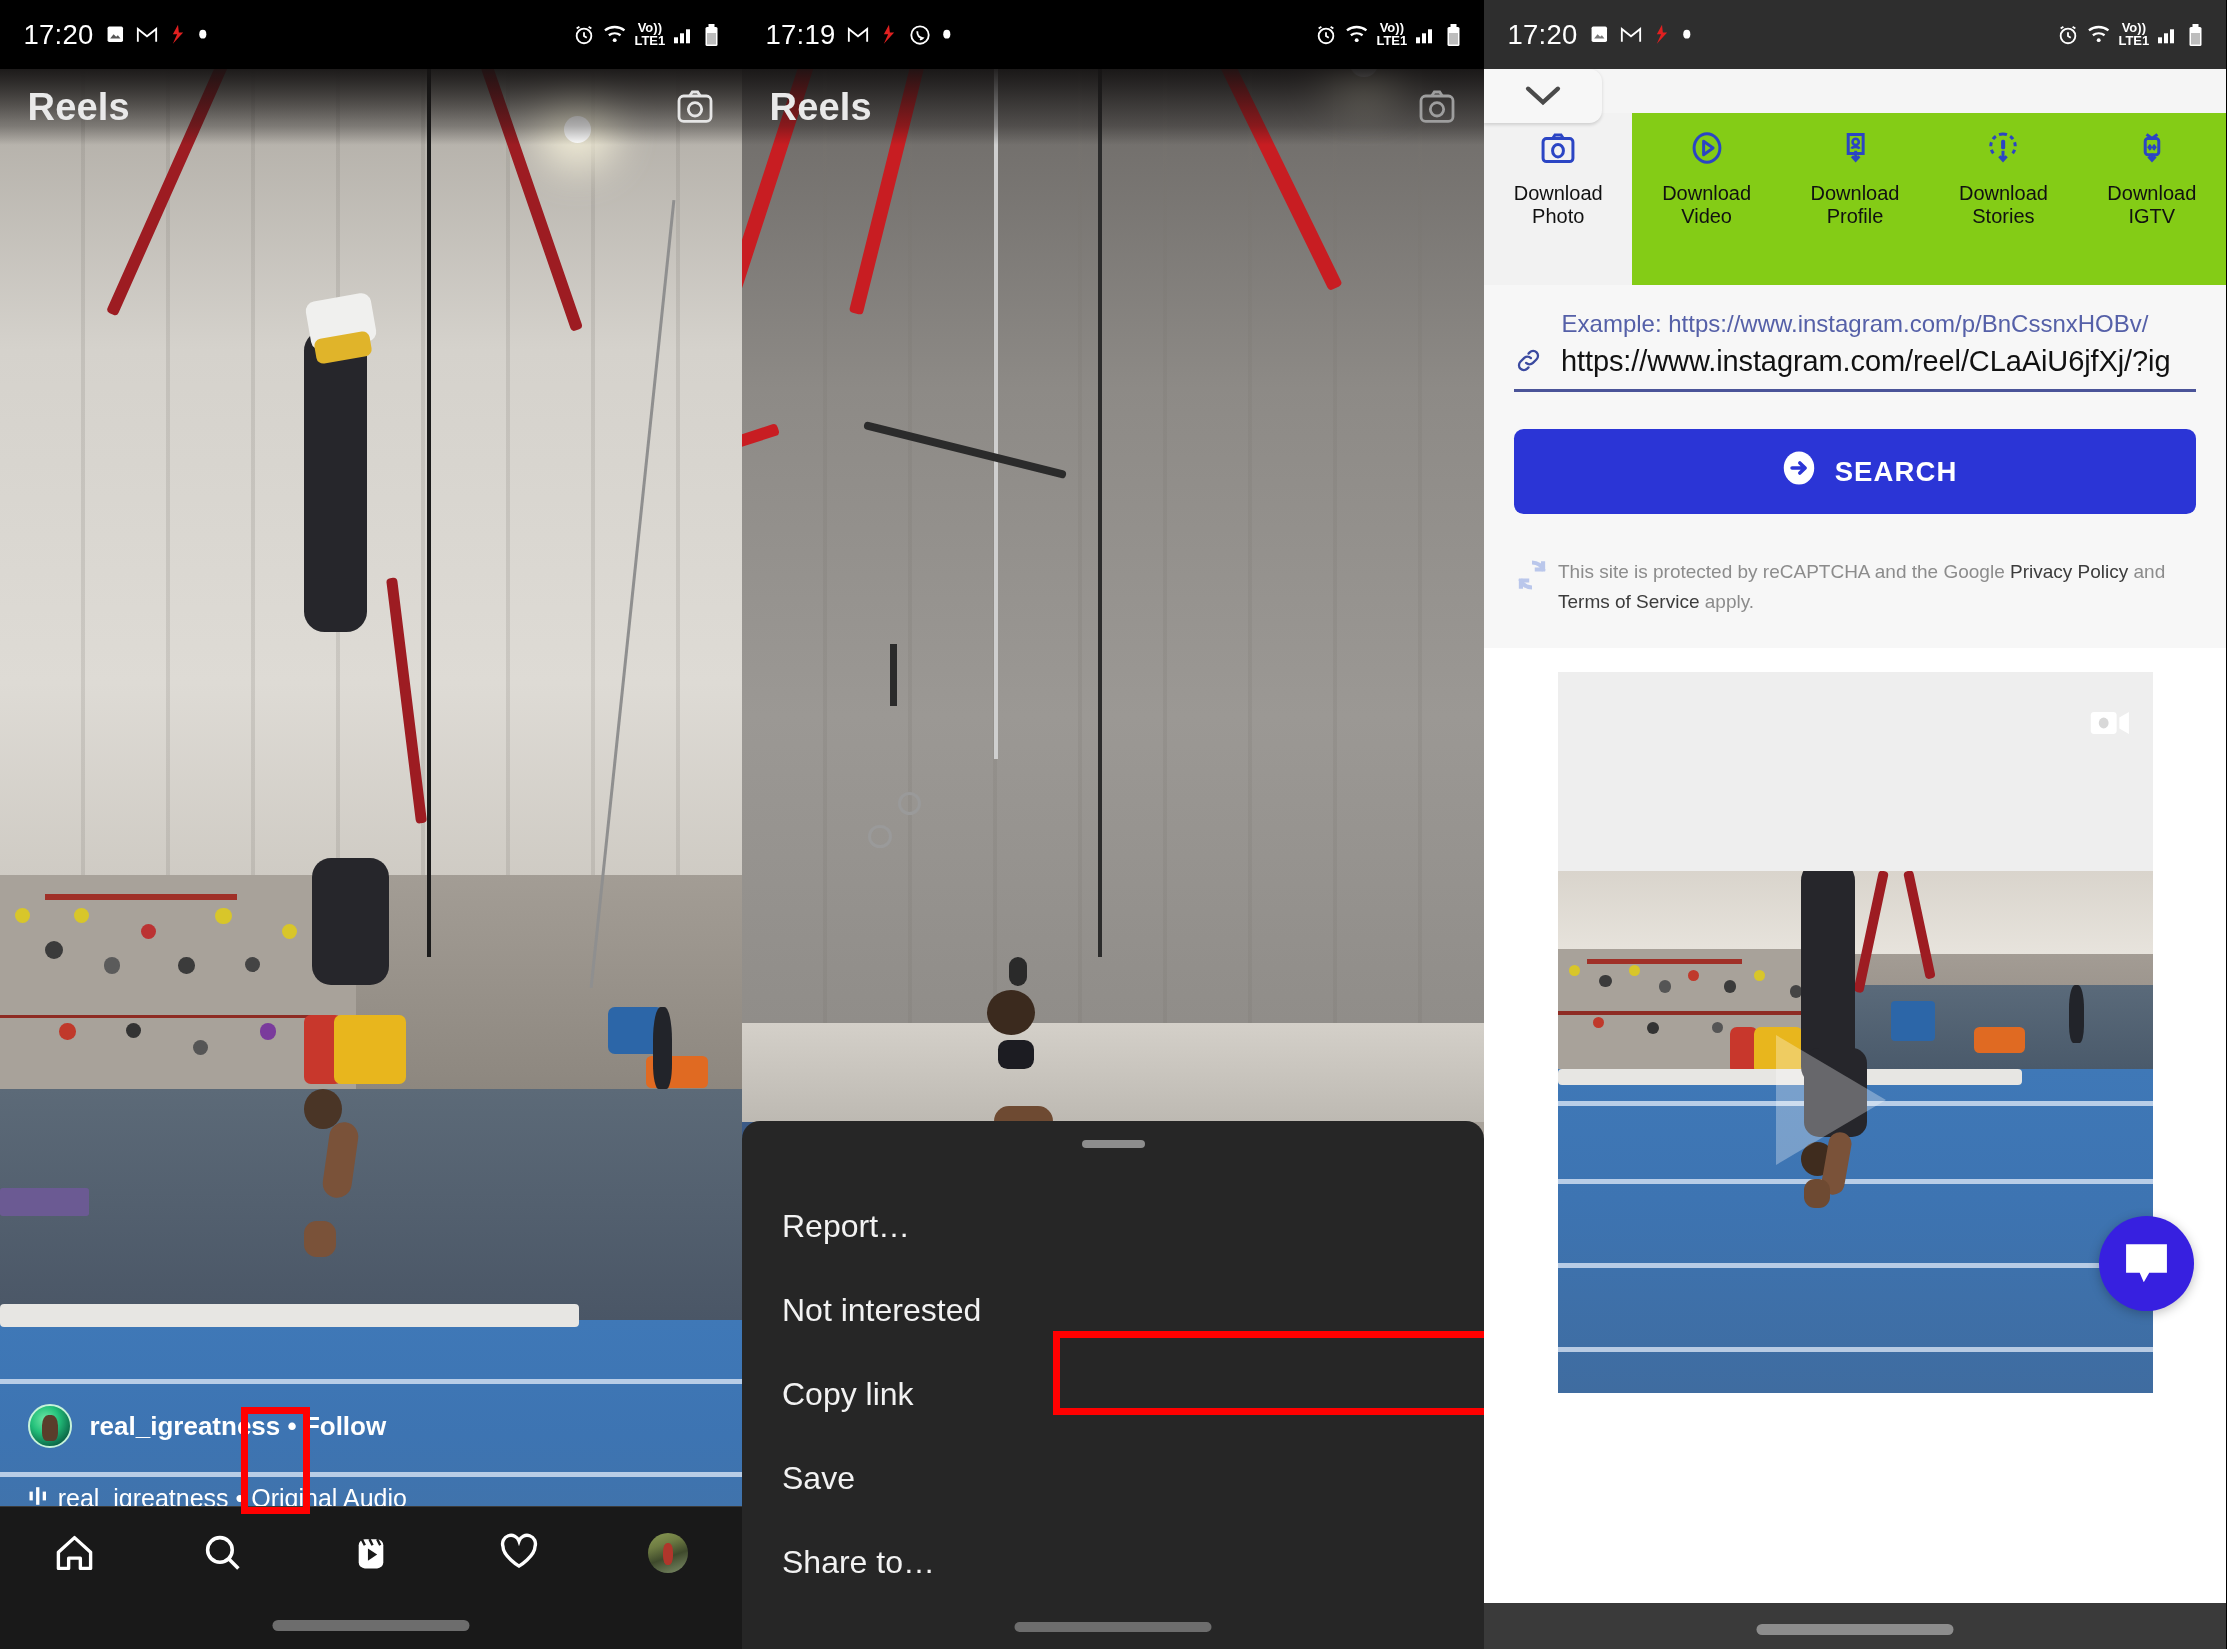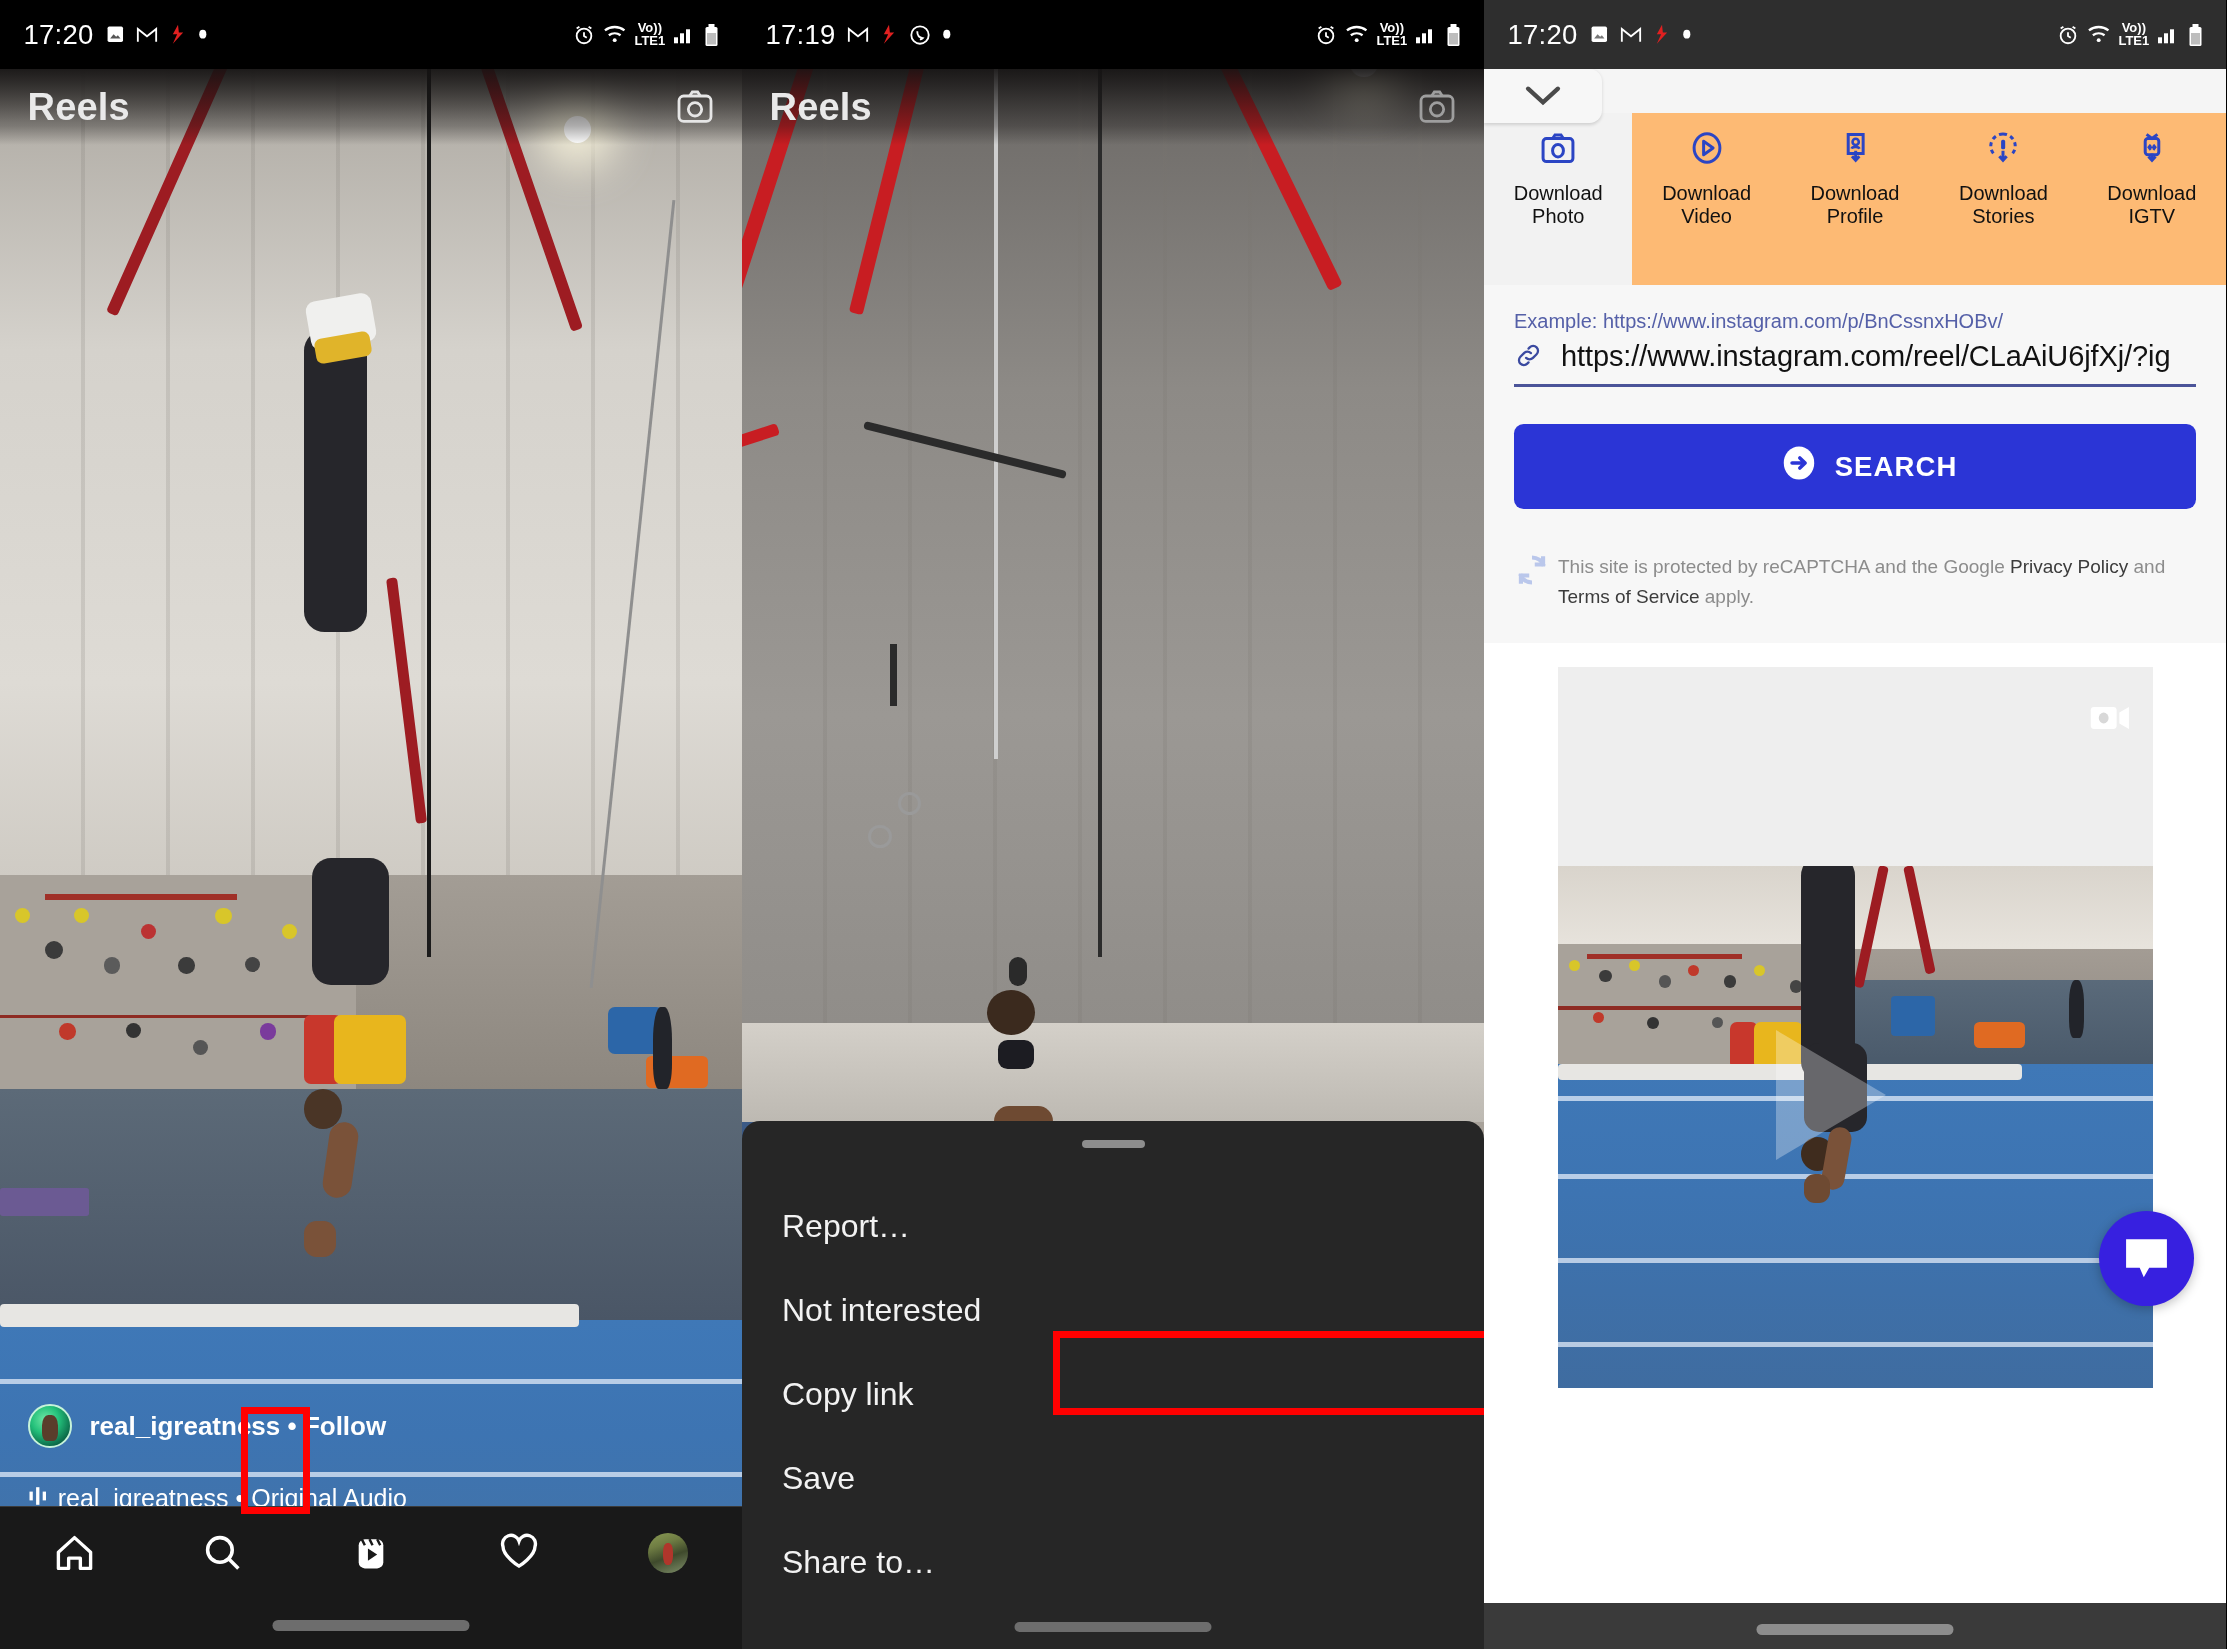--- a/index.html
+++ b/index.html
@@ -127,29 +127,29 @@
 
   
   .web { position: absolute; top: 69px; left: 0; right: 0; bottom: 0; background: #fff; }
   .web-chrome { height: 44px; background: #f5f5f5; position: relative; }
   .chev-tab {
     position: absolute; left: 0; top: 0; width: 118px; height: 54px;
     background: #f7f7f7; border-radius: 0 12.4px 12.4px 0;
     display: flex; align-items: center; justify-content: center;
     box-shadow: 0 1.4px 3.4px rgba(0,0,0,.14);
   }
-  .tabs-row { display: flex; background: #fdba74; height: 172px; }
+  .tabs-row { display: flex; background: #84cc16; height: 172px; }
   .dl-tab {
     flex: 1; display: flex; flex-direction: column; align-items: center;
     justify-content: flex-start; padding-top: 16.5px; gap: 11px;
     font-size: 20px; color: #111; line-height: 1.16; text-align: center;
   }
   .dl-tab.active { background: #f2f2f2; }
   .panel-body { background: #f7f7f7; padding: 0 30px 32px; }
-  .example { font-size: 20px; color: #5560a8; padding: 25px 0 6.9px; }
+  .example { font-size: 24px; color: #5560a8; padding: 25px 0 6.9px; text-align: center; }
   .url-row { display: flex; align-items: center; gap: 18px; padding-bottom: 11px; }
   .url-text {
     font-size: 29px; color: #111; white-space: nowrap; overflow: hidden;
     flex: 1; letter-spacing: -0.1px;
   }
   .url-underline { height: 3.4px; background: #4b5499; width: 100%; }
   .search-btn {
     margin-top: 37px; height: 85px; width: 100%;
     background: #2b35d6; border-radius: 9.6px;
     display: flex; align-items: center; justify-content: center; gap: 18px;

